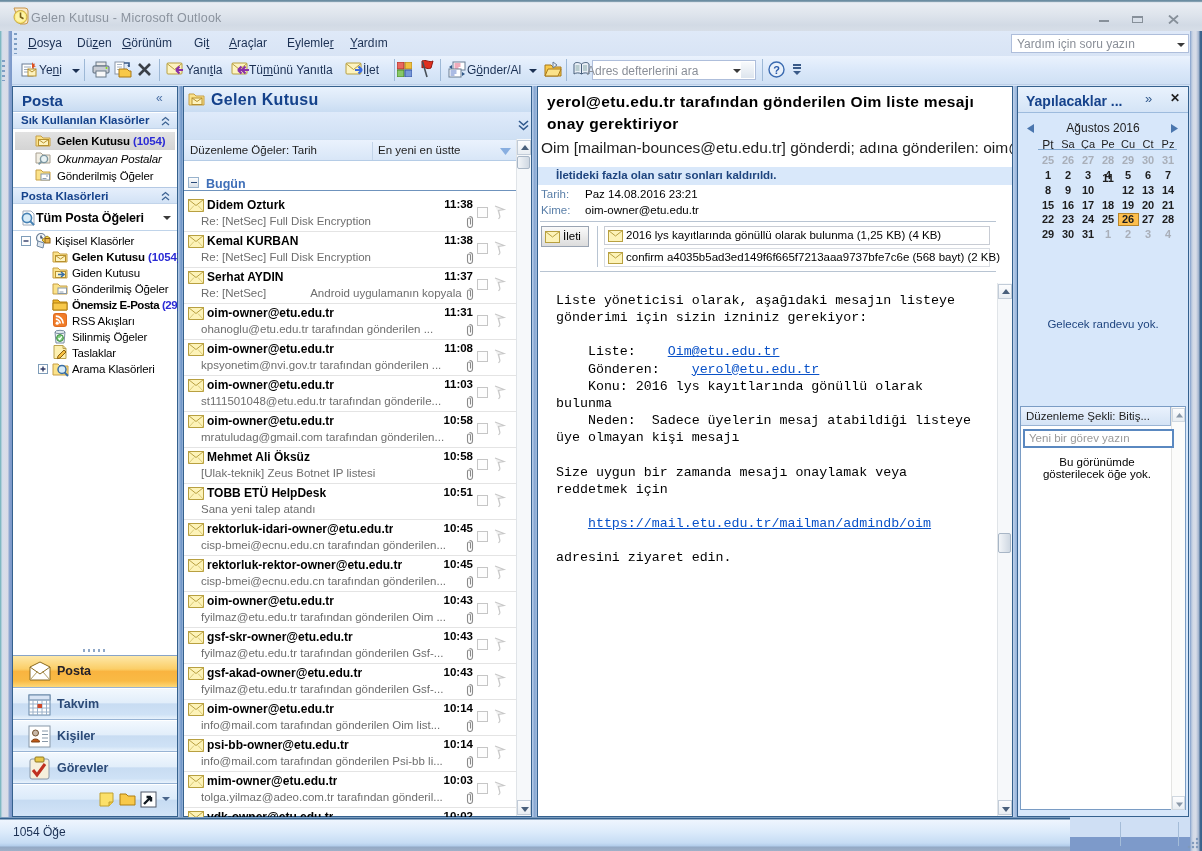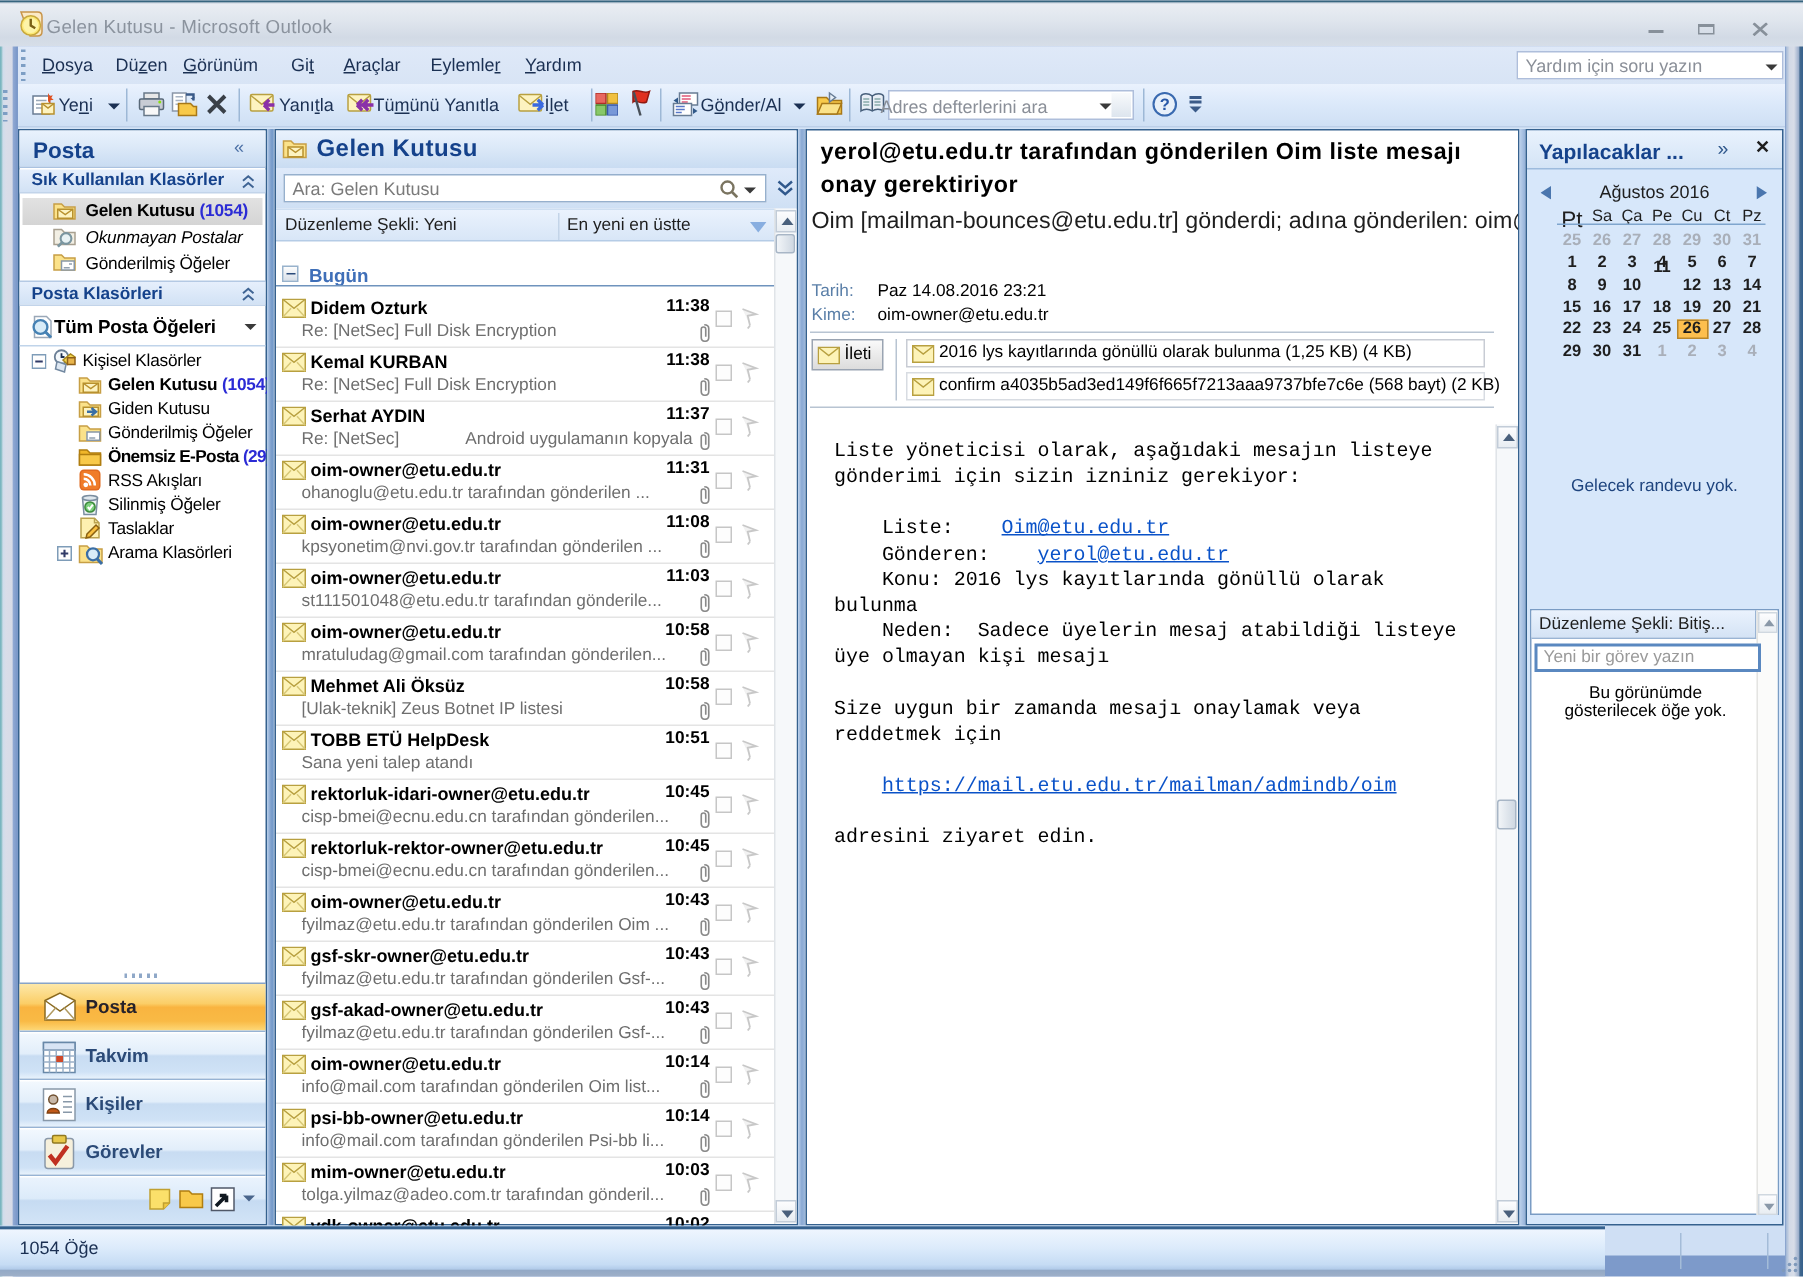--- a/index.html
+++ b/index.html
@@ -360,34 +360,26 @@
 <div id="listpane" class="pane">
   <div class="abs" style="left:0;top:0;width:347px;height:25px;background:linear-gradient(#e9f2fd,#dce9f8 45%,#c9dcf2);">
     <svg class="abs" style="left:4px;top:3px;" width="17" height="17">
         <path d="M1 4 h5 l2 2 h8 v9 H1z" fill="#fbe28a" stroke="#c79f45"></path>
         <rect x="4" y="8" width="10" height="6.5" fill="#fdf3c0" stroke="#b8912e"></rect>
         <path d="M4 8 l5 3.5 5-3.5" fill="none" stroke="#b8912e"></path>
       </svg>
     <span style="position:absolute;left:27px;top:4px;font-size:16px;font-weight:bold;color:#15428b;letter-spacing:0.3px;">Gelen Kutusu</span>
   </div>
   <div class="abs" style="left:0;top:25px;width:347px;height:27px;background:linear-gradient(#dfeafa,#cfe0f4);">
-    <div class="abs" style="left:5px;top:4px;width:322px;height:19px;background:#fff;border:1px solid #96b0cd;">
-      <span style="position:absolute;left:5px;top:2px;font-size:12px;color:#7a7a7a;">Ara: Gelen Kutusu</span>
-      <svg class="abs" style="left:289px;top:2px;" width="14" height="14">
-          <circle cx="6" cy="6" r="4" fill="none" stroke="#7a7460" stroke-width="1.6"></circle>
-          <path d="M9 9 l3.5 3.5" stroke="#7a7460" stroke-width="1.8"></path>
-        </svg>
-      <div class="combo-arr" style="left:306px;top:8px;border-top-width:4px;"></div>
-    </div>
     <svg class="abs" style="left:333px;top:7px;" width="13" height="13">
         <path d="M2 2 l4.5 4 4.5-4 M2 6.5 l4.5 4 4.5-4" stroke="#30588c" stroke-width="1.6" fill="none"></path>
       </svg>
   </div>
   <div class="abs" style="left:0;top:52px;width:347px;height:22px;background:linear-gradient(#eaf2fd,#d8e6f7);border-bottom:1px solid #b5cce6;border-top:1px solid #cddef1;">
-    <span style="position:absolute;left:6px;top:4px;font-size:11.5px;color:#1e1e1e;">Düzenleme Şekli: Yeni</span>
+    <span style="position:absolute;left:6px;top:4px;font-size:11.5px;color:#1e1e1e;">Düzenleme Öğeler: Tarih</span>
     <div style="position:absolute;left:188px;top:2px;width:1px;height:18px;background:#c3d4e8;"></div>
       <span style="position:absolute;left:194px;top:4px;font-size:11.5px;color:#1e1e1e;">En yeni en üstte</span>
     <svg class="abs" style="left:316px;top:8px;" width="11" height="8">
         <path d="M0 0 h11 l-5.5 7z" fill="#88aee0"></path>
       </svg>
   </div>
   <div class="abs" style="left:4px;top:90px;width:11px;height:11px;border:1px solid #98b2cc;background:linear-gradient(#fdfdfd,#d8dfe8);"></div>
   <div class="abs" style="left:6.5px;top:95px;width:6px;height:1.4px;background:#2a4a7a;"></div>
   <span class="abs" style="left:22px;top:90px;font-size:12.5px;font-weight:bold;color:#3f6fb8;">Bugün</span>
   <div class="abs" style="left:0;top:103px;width:333px;height:1px;background:#6f93bd;"></div>
@@ -721,20 +713,23 @@
       </svg></div>
   <div class="abs" style="left:333px;top:69px;width:13px;height:13px;background:linear-gradient(90deg,#f2f5f8,#cfd8e2);border:1px solid #a8b6c6;border-radius:2px;"></div>
   <div class="abs sbtn" style="left:333px;top:713px;width:14px;height:15px;"><svg width="14" height="15">
         <path d="M7 11 l4-5 h-8z" fill="#4a607c"></path>
       </svg></div>
 </div>
 <div id="listdiv" class="abs"></div>
 <div id="readpane" class="pane">
   <div class="abs" style="left:9px;top:4px;width:470px;font-size:15.5px;font-weight:bold;color:#000;line-height:22px;letter-spacing:0.35px;">yerol@etu.edu.tr tarafından gönderilen Oim liste mesajı<br>onay gerektiriyor</div>
   <div class="abs" style="left:3px;top:52px;width:471px;height:20px;overflow:hidden;font-size:15.5px;color:#1e1e1e;white-space:nowrap;">Oim [mailman-bounces@etu.edu.tr] gönderdi; adına gönderilen: oim@etu.edu.tr</div>
+  <div class="abs" style="left:0;top:80px;width:474px;height:18px;background:#d9e8fa;">
+    <span style="position:absolute;left:18px;top:2px;font-size:11.5px;font-weight:bold;color:#1e447e;">İletideki fazla olan satır sonları kaldırıldı.</span>
+  </div>
   <div class="abs" style="left:3px;top:101px;font-size:11.5px;color:#5a7fa8;">Tarih:</div>
   <div class="abs" style="left:47px;top:101px;font-size:11.5px;color:#000;">Paz 14.08.2016 23:21</div>
   <div class="abs" style="left:3px;top:117px;font-size:11.5px;color:#5a7fa8;">Kime:</div>
   <div class="abs" style="left:47px;top:117px;font-size:11.5px;color:#000;">oim-owner@etu.edu.tr</div>
   <div class="abs" style="left:2px;top:134px;width:456px;height:1px;background:#b8c4d2;"></div>
   <div class="abs" style="left:3px;top:139px;width:48px;height:21px;background:linear-gradient(#fafafa,#dcdcdc);border:1px solid #9aa4b2;">
     <svg class="abs" style="left:3px;top:4px;" width="15" height="12">
         <rect x="0.5" y="0.5" width="14" height="11" fill="#fdf3b8" stroke="#b8a040"></rect>
         <path d="M0.5 0.5 l7 5.5 7-5.5" fill="none" stroke="#b8a040"></path>
       </svg>
@@ -788,21 +783,21 @@
     <span style="position:absolute;left:127px;top:4px;font-size:13px;color:#30588c;">»</span>
     <span style="position:absolute;left:152px;top:4px;font-size:12px;font-weight:bold;color:#1e1e1e;">✕</span>
   </div>
   <div class="abs" style="left:0;top:34px;width:170px;text-align:center;font-size:12px;color:#1e1e1e;">Ağustos 2016</div>
   <svg class="abs" style="left:9px;top:37px;" width="7" height="9">
       <path d="M7 0 v9 L0 4.5z" fill="#4a76ae"></path>
     </svg>
   <svg class="abs" style="left:153px;top:37px;" width="7" height="9">
       <path d="M0 0 v9 L7 4.5z" fill="#4a76ae"></path>
     </svg>
-  <div class="abs" style="left:16px;top:51px;width:28px;text-align:center;font-size:15px;color:#1e1e1e;">Pt</div>
+  <div class="abs" style="left:16px;top:51px;width:28px;text-align:center;font-size:12px;color:#1e1e1e;">Pt</div>
     <div class="abs" style="left:36px;top:51px;width:28px;text-align:center;font-size:11px;color:#1e1e1e;">Sa</div>
     <div class="abs" style="left:56px;top:51px;width:28px;text-align:center;font-size:11px;color:#1e1e1e;">Ça</div>
     <div class="abs" style="left:76px;top:51px;width:28px;text-align:center;font-size:11px;color:#1e1e1e;">Pe</div>
     <div class="abs" style="left:96px;top:51px;width:28px;text-align:center;font-size:11px;color:#1e1e1e;">Cu</div>
     <div class="abs" style="left:116px;top:51px;width:28px;text-align:center;font-size:11px;color:#1e1e1e;">Ct</div>
     <div class="abs" style="left:136px;top:51px;width:28px;text-align:center;font-size:11px;color:#1e1e1e;">Pz</div>
   <div class="abs" style="left:20px;top:62px;width:139px;height:1px;background:#7fa5cd;"></div>
   <div class="abs" style="left:16px;top:67px;width:28px;text-align:center;font-size:11px;font-weight:bold;color:#a9afb9;">25</div>
     <div class="abs" style="left:36px;top:67px;width:28px;text-align:center;font-size:11px;font-weight:bold;color:#a9afb9;">26</div>
     <div class="abs" style="left:56px;top:67px;width:28px;text-align:center;font-size:11px;font-weight:bold;color:#a9afb9;">27</div>

